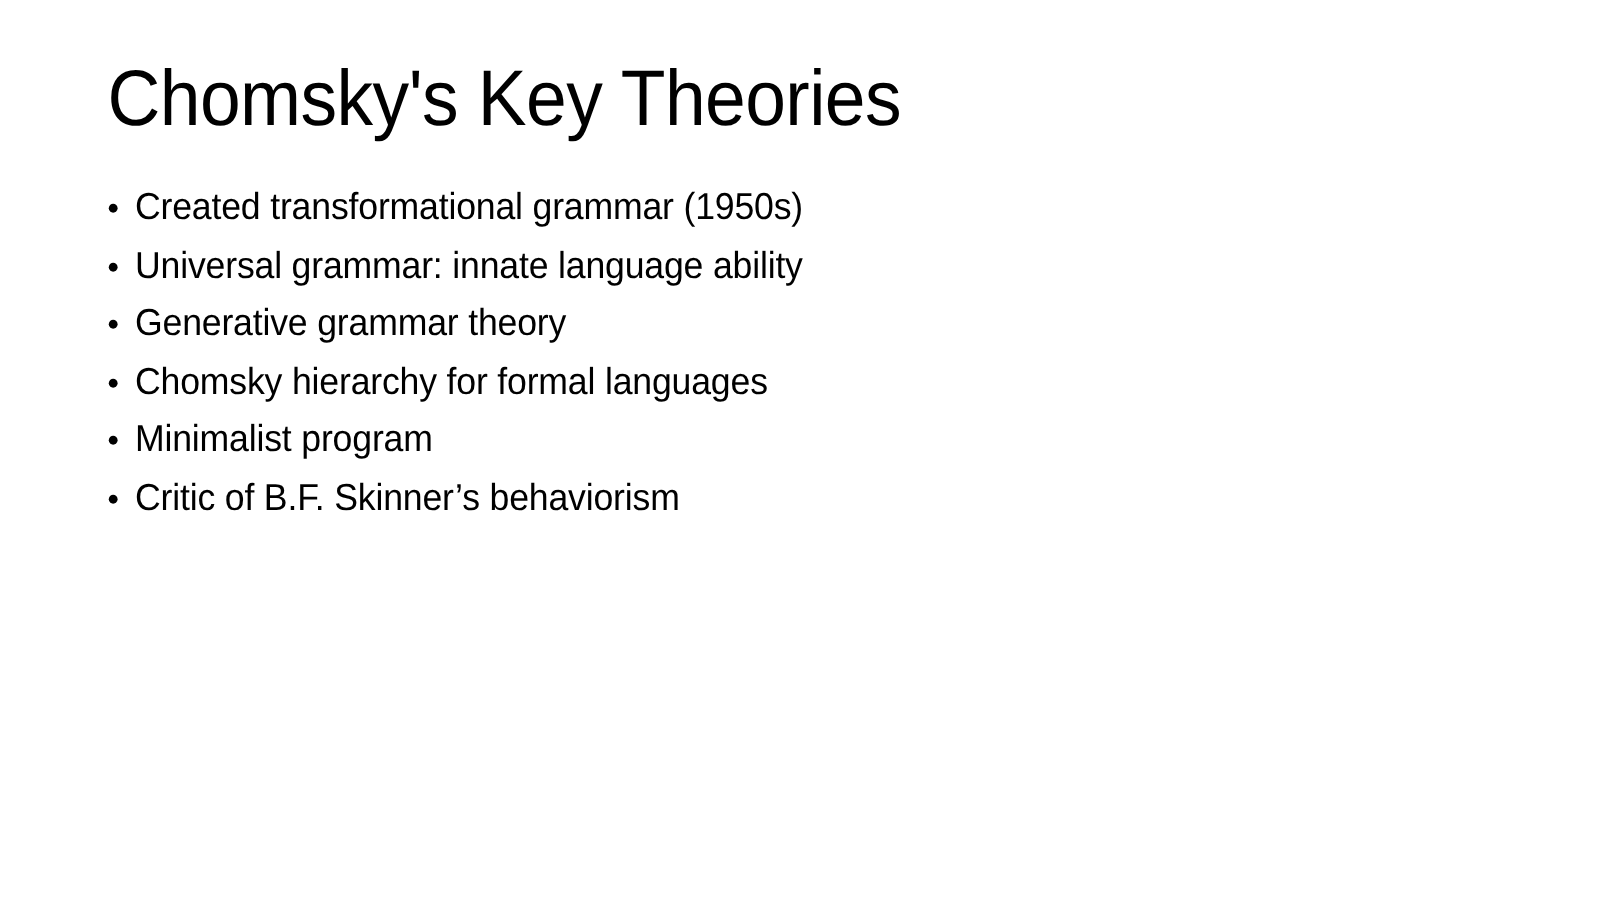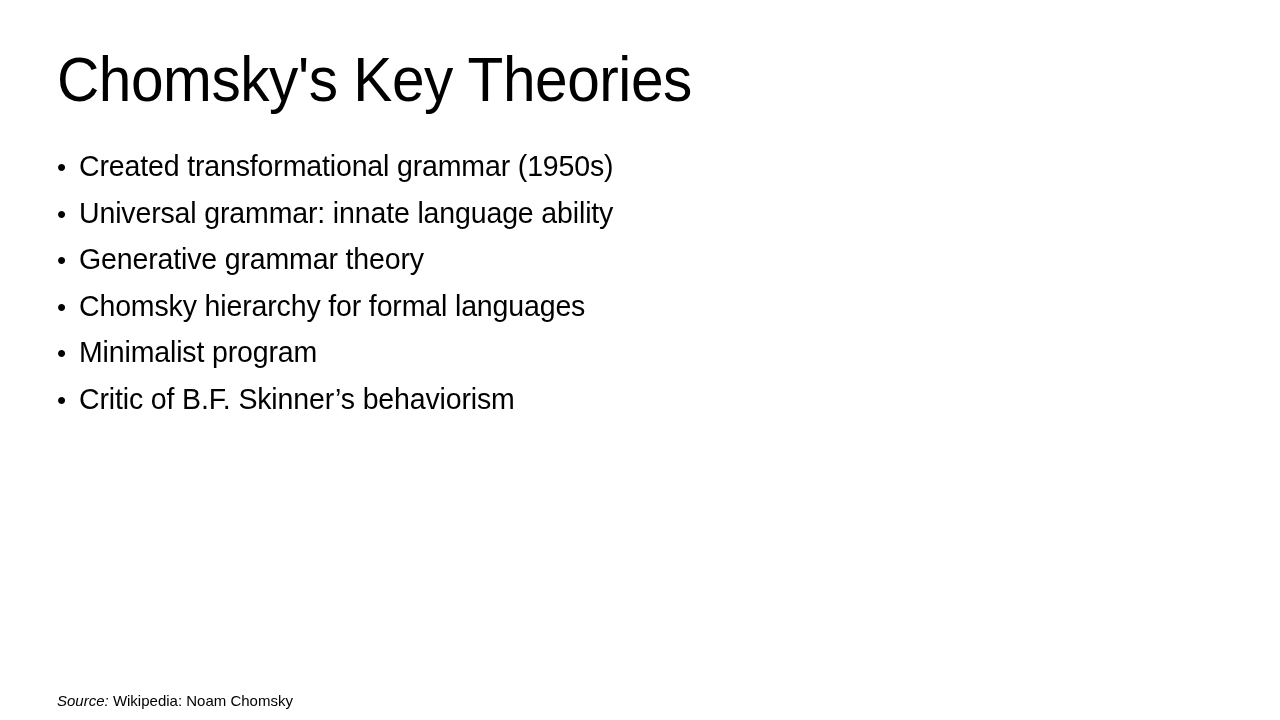--- a/index.html
+++ b/index.html
@@ -16,20 +16,21 @@
     -webkit-font-smoothing: antialiased;
     overflow: hidden;
   }
 
   .slide {
     position: relative;
     width: 1092px;
     height: 720px;
     background: #ffffff;
     box-sizing: border-box;
+    margin-left: 29px;
   }
 
   
   .slide-title {
     position: absolute;
     left: 57px;
     top: 48px;
     margin: 0;
     font-family: "Liberation Sans", "DejaVu Sans", sans-serif;
     font-size: 63px;
@@ -136,18 +137,14 @@
       <span class="bullet-text">Minimalist program</span>
     </li>
 
     <li class="bullet-item">
       <span class="bullet-marker">•</span>
       <span class="bullet-text">Critic of B.F. Skinner’s behaviorism</span>
     </li>
 
   </ul>
 
-  <div class="source-line">
-    <span class="source-label">Source:</span>
-    <span class="source-value">Wikipedia: Noam Chomsky</span>
-  </div>
 
 </div>
 
 </body></html>

